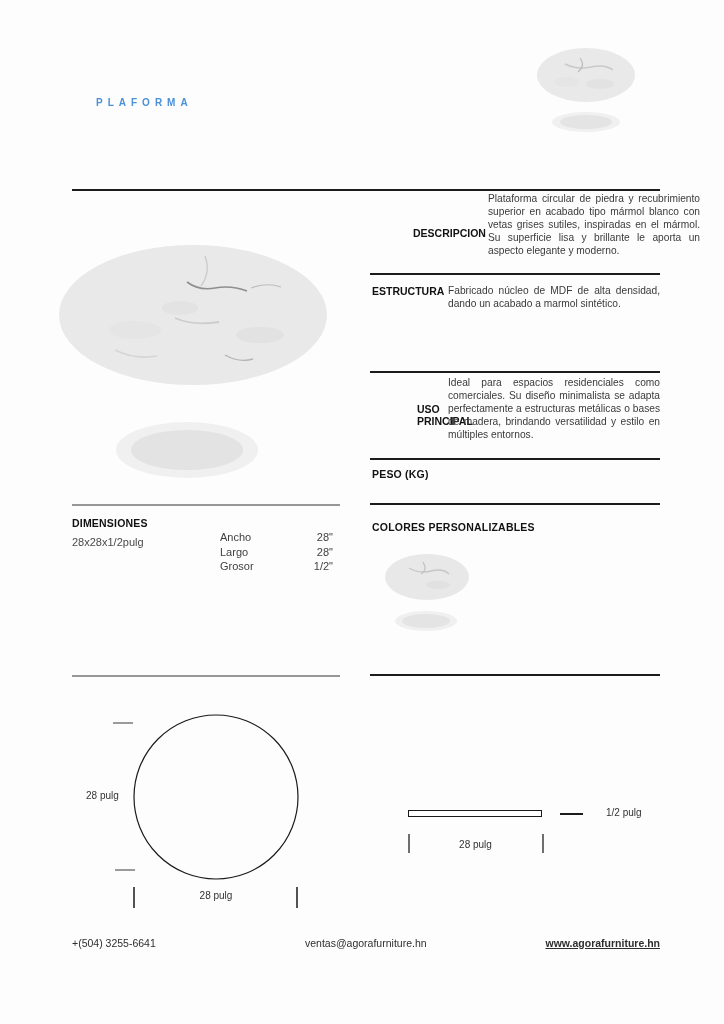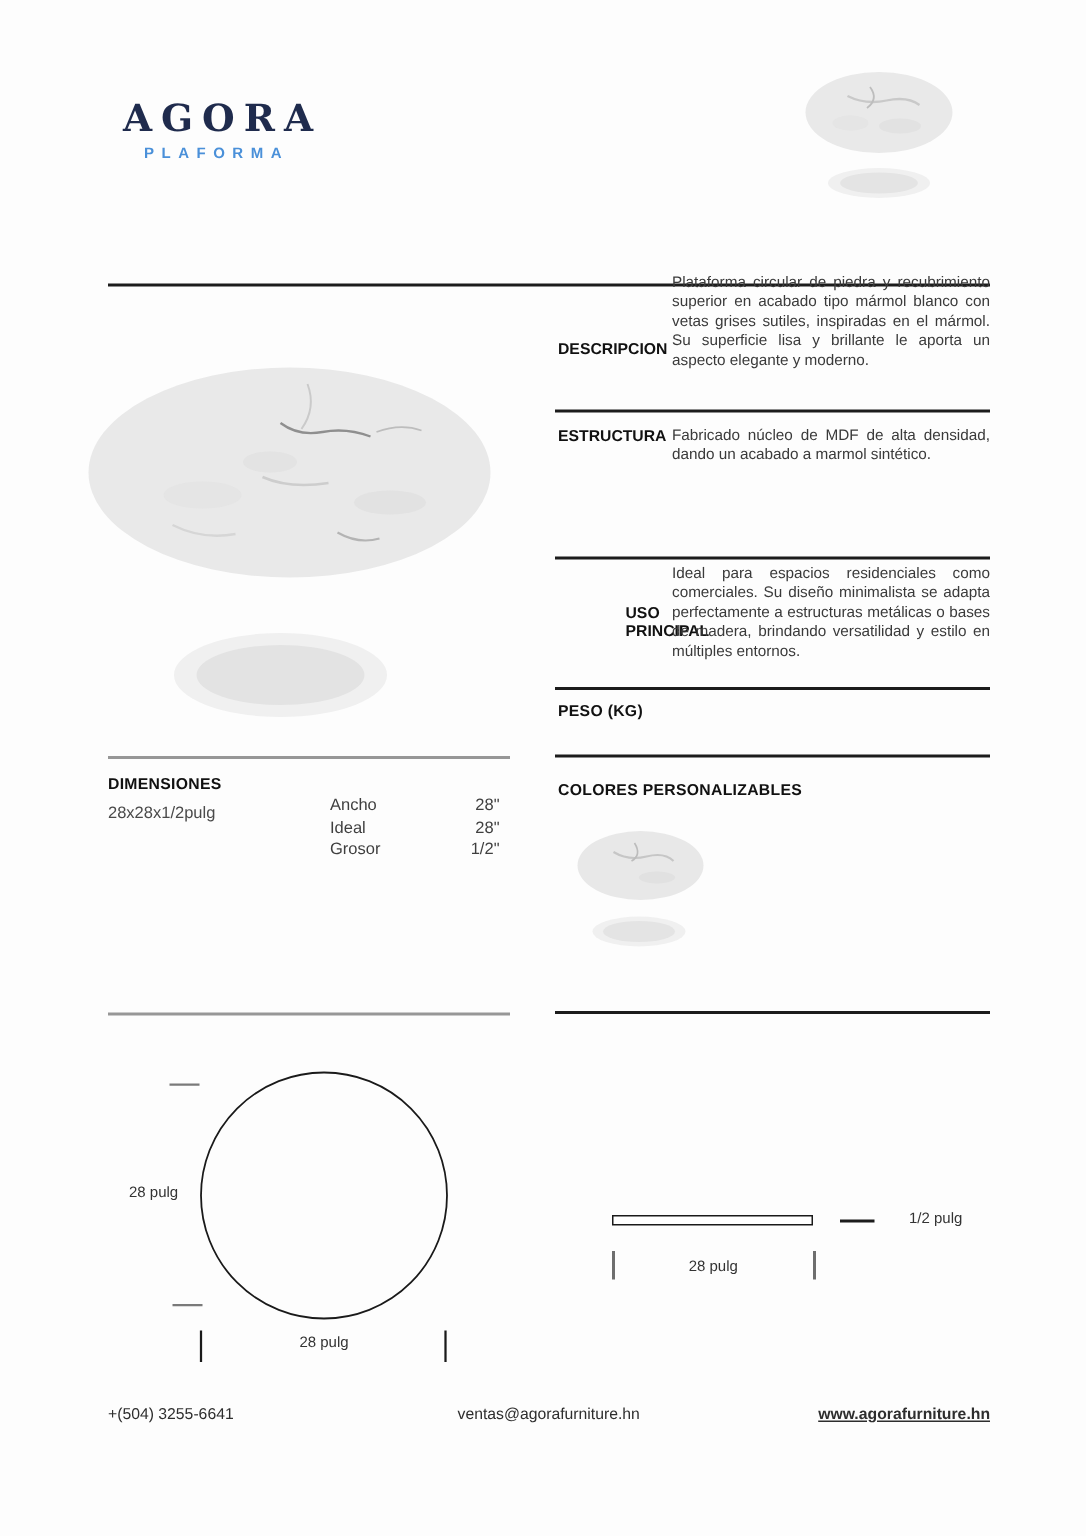--- a/index.html
+++ b/index.html
@@ -66,21 +66,20 @@
   .footer-item { position:absolute; top:937px; font-size:10.5px; color:#2e2e2e; }
   .footer-item.link { text-decoration:underline; }
 
   svg { display:block; }
 </style>
 </head>
 <body>
 
 <div class="page">
 
-  <div class="logo-main">AGORA</div>
   <div class="logo-sub">PLAFORMA</div>
 
   <svg class="abs" style="left:535px; top:44px;" width="105" height="92" viewBox="0 0 105 92">
     <ellipse cx="51" cy="31" rx="49" ry="27" fill="#e9e9e9"></ellipse>
     <path d="M30 20 q 12 6 26 3 t 22 3" stroke="#c9c9c9" stroke-width="1.5" fill="none"></path>
     <path d="M45 14 q 6 8 -2 14" stroke="#bdbdbd" stroke-width="1.2" fill="none"></path>
     <ellipse cx="65" cy="40" rx="14" ry="5" fill="#e0e0e0" opacity="0.8"></ellipse>
     <ellipse cx="32" cy="38" rx="12" ry="5" fill="#e2e2e2" opacity="0.7"></ellipse>
     <ellipse cx="51" cy="78" rx="34" ry="10" fill="#f0f0f0"></ellipse>
     <ellipse cx="51" cy="78" rx="26" ry="7" fill="#e4e4e4"></ellipse>
@@ -96,22 +95,22 @@
     <path d="M132 42 q 12 9 28 6 t 32 3" stroke="#8f8f8f" stroke-width="1.6" fill="none"></path>
     <path d="M196 48 q 16 -6 30 -1" stroke="#bdbdbd" stroke-width="1.2" fill="none"></path>
     <path d="M120 78 q 18 8 44 4" stroke="#cdcdcd" stroke-width="1.8" fill="none"></path>
     <path d="M150 16 q 6 16 -4 30" stroke="#cacaca" stroke-width="1.3" fill="none"></path>
     <path d="M170 115 q 14 8 28 4" stroke="#b4b4b4" stroke-width="1.4" fill="none"></path>
     <path d="M60 110 q 20 10 42 6" stroke="#d6d6d6" stroke-width="1.6" fill="none"></path>
     <ellipse cx="132" cy="210" rx="71" ry="28" fill="#f0f0f0"></ellipse>
     <ellipse cx="132" cy="210" rx="56" ry="20" fill="#e3e3e3"></ellipse>
   </svg>
 
-  <div class="spec-label center" style="top:192px; height:82px;">DESCRIPCION</div>
-  <div class="spec-text" style="top:183px; height:80px;">Plataforma circular de piedra y recubrimiento superior en acabado tipo mármol blanco con vetas grises sutiles, inspiradas en el mármol. Su superficie lisa y brillante le aporta un aspecto elegante y moderno.</div>
+  <div class="spec-label center" style="top:192px; height:82px;margin-left:41px;">DESCRIPCION</div>
+  <div class="spec-text" style="top:193px; height:80px;margin-left:40px;">Plataforma circular de piedra y recubrimiento superior en acabado tipo mármol blanco con vetas grises sutiles, inspiradas en el mármol. Su superficie lisa y brillante le aporta un aspecto elegante y moderno.</div>
   <div class="rule" style="left:370px; top:273px; width:290px;"></div>
 
   <div class="spec-label" style="top:285px; height:20px;">ESTRUCTURA</div>
   <div class="spec-text" style="top:285px; height:50px;">Fabricado núcleo de MDF de alta densidad, dando un acabado a marmol sintético.</div>
   <div class="rule" style="left:370px; top:371px; width:290px;"></div>
 
   <div class="spec-label center" style="top:375px; height:80px;margin-left:45px;">USO PRINCIPAL</div>
   <div class="spec-text" style="top:377px; height:78px;">Ideal para espacios residenciales como comerciales. Su diseño minimalista se adapta perfectamente a estructuras metálicas o bases de madera, brindando versatilidad y estilo en múltiples entornos.</div>
   <div class="rule" style="left:370px; top:458px; width:290px;"></div>
 
@@ -133,21 +132,21 @@
   <div class="rule gray" style="left:72px; top:504px; width:268px;"></div>
   <div class="mini-head" style="left:72px; top:517px;">DIMENSIONES</div>
   <div class="dim-summary">28x28x1/2pulg</div>
 
   <div class="dim-table">
     <div class="dim-row">
       <span>Ancho</span>
       <span>28"</span>
     </div>
     <div class="dim-row">
-      <span>Ideal</span>
+      <span>Largo</span>
       <span>28"</span>
     </div>
     <div class="dim-row">
       <span>Grosor</span>
       <span>1/2"</span>
     </div>
   </div>
   <div class="rule gray" style="left:72px; top:675px; width:268px;"></div>
 
   <svg class="abs" style="left:100px; top:700px;" width="230" height="215" viewBox="0 0 230 215">

